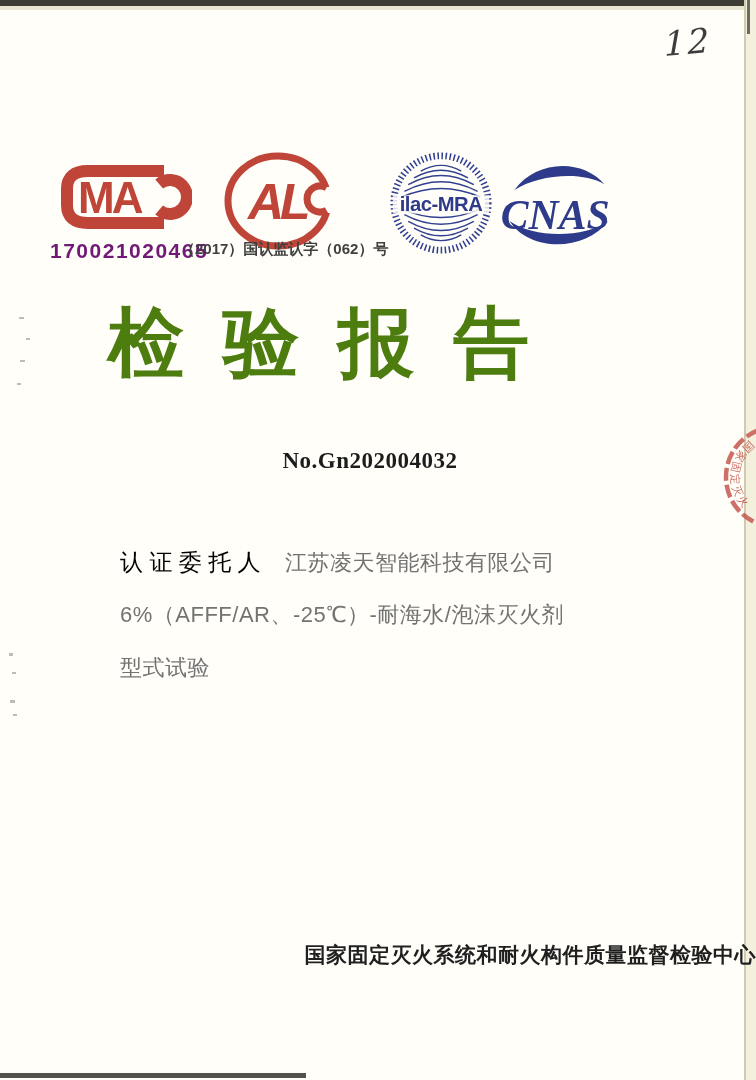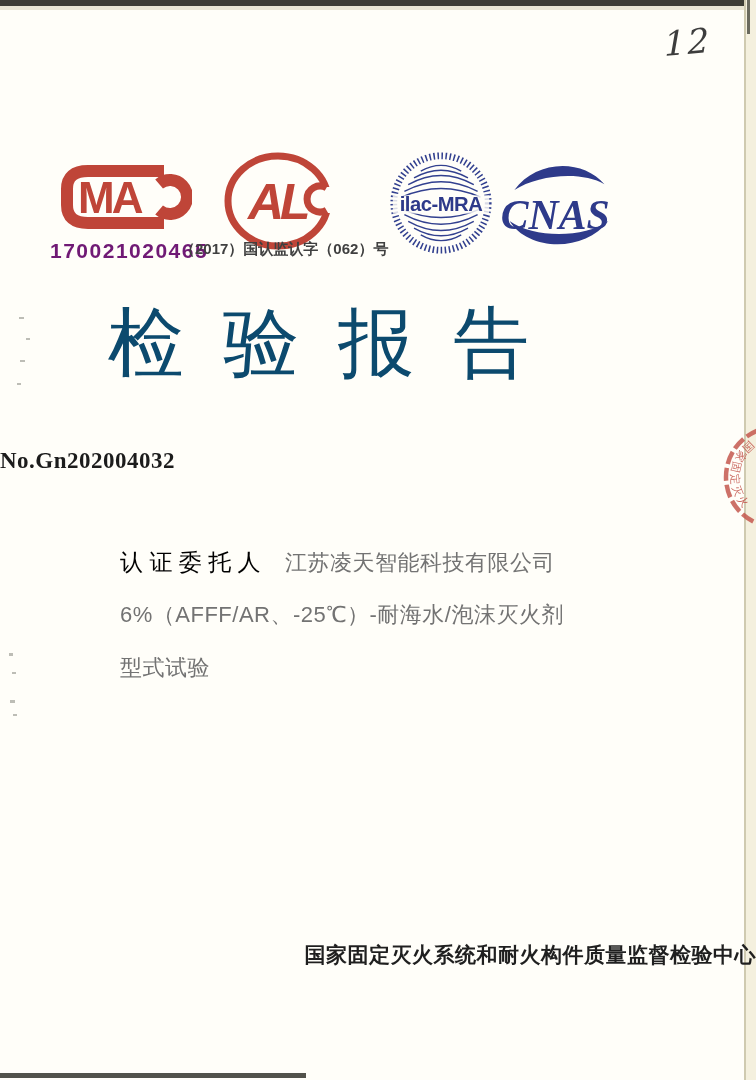--- a/index.html
+++ b/index.html
@@ -32,25 +32,25 @@
     position:absolute;top:240px;left:180px;width:200px;text-align:center;
     font-size:15px;font-weight:bold;color:#404040;white-space:nowrap;
   }
   .cnas-lines{
     position:absolute;top:151px;left:621px;width:132px;
     font-size:16px;font-weight:bold;color:#2e3a8a;line-height:19.5px;white-space:nowrap;
   }
   
   .title{
     position:absolute;top:293px;left:0;width:646px;text-align:center;
-    font-size:76px;font-weight:normal;color:#0c4a6e;
+    font-size:76px;font-weight:bold;color:#4d7c0f;
     letter-spacing:9px;white-space:pre;
   }
   .report-no{
-    position:absolute;top:448px;left:0;width:740px;text-align:left;
+    position:absolute;top:448px;left:0;width:740px;text-align:center;
     font-family:"Liberation Serif",serif;font-size:23px;font-weight:bold;
     color:#1c1c1c;letter-spacing:.5px;
   }
   
   .fields{position:absolute;top:547px;left:120px;}
   .field-row{display:flex;align-items:baseline;height:30px;margin-bottom:23px;}
   .field-label{
     display:inline-block;min-width:165px;font-size:23px;color:#000000;
     white-space:pre;font-weight:500;
   }

